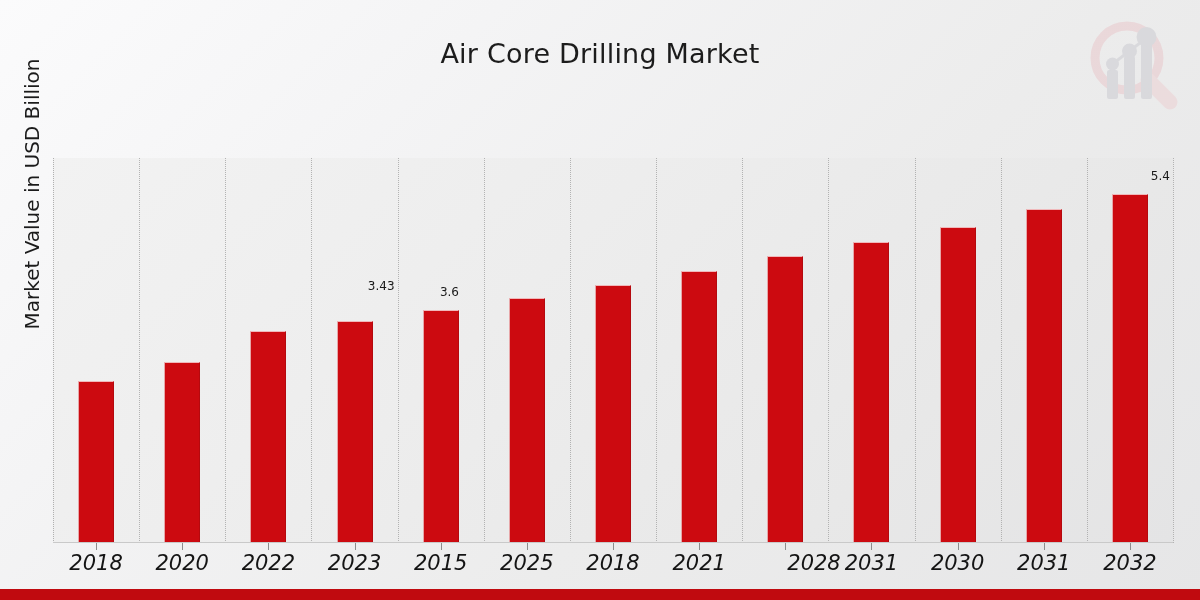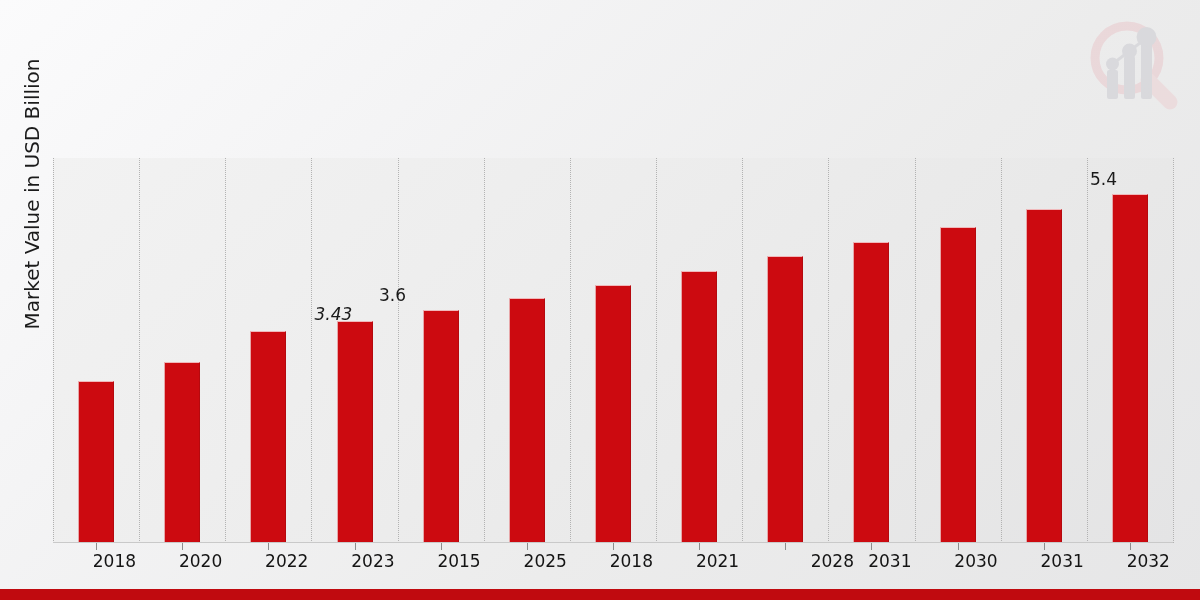--- a/index.html
+++ b/index.html
@@ -106,59 +106,61 @@
     width: 36px;
     background: #cc0a10;
     border-top: 1px solid #f0b8ba;
     border-left: 1px solid #e7a6a8;
     border-right: 1px solid #b5090e;
     box-sizing: border-box;
   }
   .bar-value {
     position: absolute;
     width: 80px;
-    text-align: left;
-    font-size: 17px;
+    text-align: right;
+    font-size: 12px;
     color: #1a1a1a;
     white-space: nowrap;
   }
 
   
   .tick-mark {
     position: absolute;
     top: 543px;
     width: 1px;
     height: 7px;
     background: #8c8c8c;
   }
   .tick-label {
     position: absolute;
     top: 551px;
     width: 80px;
     margin-left: -40px;
-    text-align: right;
-    font-size: 17px;
+    text-align: center;
+    font-size: 21px;
     color: #141414;
+    font-style: italic;
   }
 
   
   #bottom-band {
     position: absolute;
     left: 0;
     bottom: 0;
     width: 1200px;
     height: 11px;
     background: #c00a0f;
   }
 </style>
 </head>
 <body>
 
 <div id="figure">
 
+  <div id="chart-title">Air Core Drilling Market</div>
 
   <svg id="logo-watermark" viewBox="0 0 108 100">
     <circle cx="49" cy="46" r="32" fill="none" stroke="#e9c8cc" stroke-width="9"></circle>
     <path d="M70 68 L92 90" stroke="#ecd0d3" stroke-width="15" stroke-linecap="round"></path>
     <rect x="29" y="58" width="11" height="29" rx="2" fill="#cbcbd1"></rect>
     <rect x="46" y="44" width="11" height="43" rx="2" fill="#cbcbd1"></rect>
     <rect x="63" y="31" width="11" height="56" rx="2" fill="#cbcbd1"></rect>
     <path d="M34.5 52 L51.5 39 L68.5 26" stroke="#cbcbd1" stroke-width="3" fill="none"></path>
     <circle cx="34.5" cy="52" r="6.5" fill="#cbcbd1"></circle>
     <circle cx="51.5" cy="39" r="7.5" fill="#cbcbd1"></circle>
@@ -197,21 +199,21 @@
         <div class="bar" style="left: 714.308px; height: 287.294px;"></div>
         <div class="bar" style="left: 800.462px; height: 300.882px;"></div>
         <div class="bar" style="left: 886.615px; height: 315.765px;"></div>
         <div class="bar" style="left: 972.769px; height: 333.882px;"></div>
         <div class="bar" style="left: 1058.92px; height: 349.412px;"></div>
       </div>
     <div id="axis-baseline"></div>
   </div>
 
   <div id="value-labels">
-      <div class="bar-value" style="left: 314.538px; top: 304px; font-style: italic;">3.43</div>
+      <div class="bar-value" style="left: 314.538px; top: 279px;">3.43</div>
       <div class="bar-value" style="left: 379px; top: 285.059px;">3.6</div>
       <div class="bar-value" style="left: 1089.92px; top: 168.588px;">5.4</div>
     </div>
   <div id="x-axis">
       <div class="tick-mark" style="left: 96.0769px;"></div>
       <div class="tick-label" style="left: 96.0769px;">2018</div>
       <div class="tick-mark" style="left: 182.231px;"></div>
       <div class="tick-label" style="left: 182.231px;">2020</div>
       <div class="tick-mark" style="left: 268.385px;"></div>
       <div class="tick-label" style="left: 268.385px;">2022</div>

